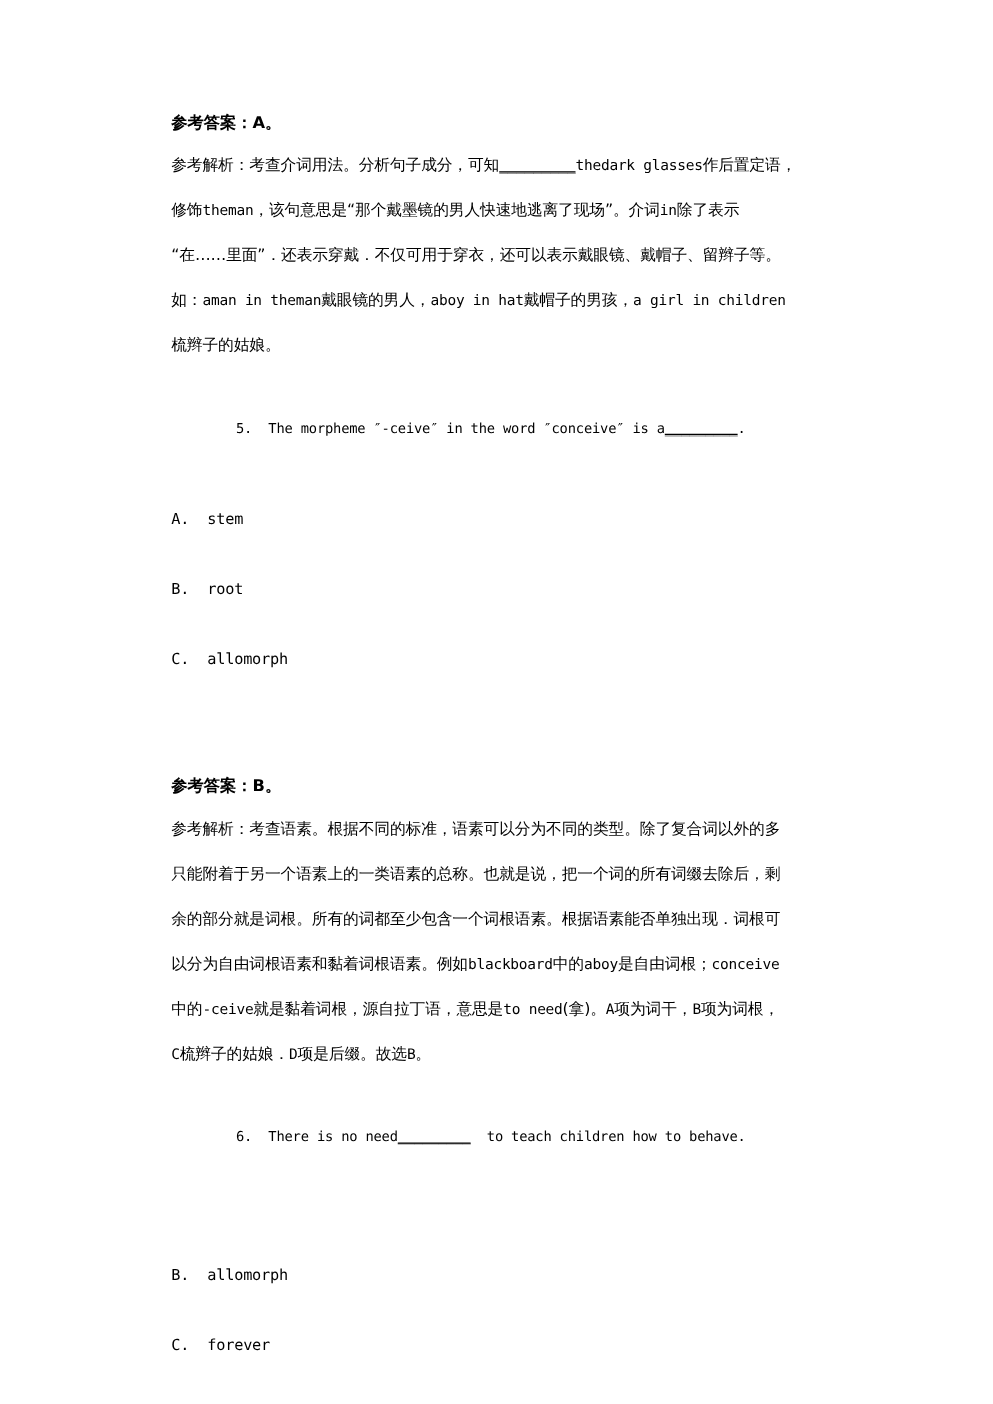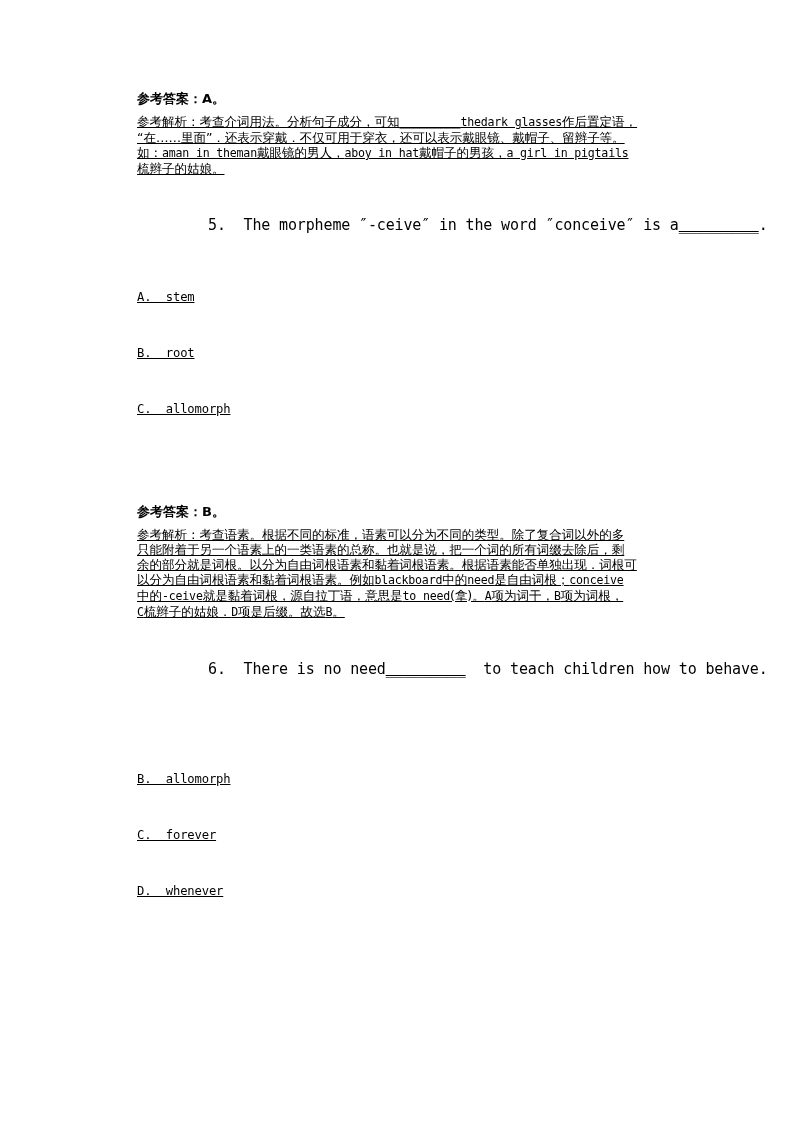--- a/index.html
+++ b/index.html
@@ -40,60 +40,58 @@
     line-height: 22px;
     letter-spacing: 0px;
     margin: 0 0 4px 0;
     white-space: pre;
   }
 
   
   .explain-line {
     font-family: "DejaVu Sans", sans-serif;
     font-size: 12.6px;
-    line-height: 15px;
+    line-height: 36px;
     margin: 0;
     white-space: pre;
     letter-spacing: -0.1px;
-    text-decoration: underline;
   }
 
   
   .mono {
     font-family: "DejaVu Sans Mono", monospace;
     font-size: 11.6px;
     letter-spacing: -0.2px;
   }
 
   
   .blank-inline {
     font-family: "DejaVu Sans Mono", monospace;
     font-size: 11.6px;
     text-decoration: underline;
     letter-spacing: -0.2px;
   }
 
   
   .question-line {
     font-family: "DejaVu Sans Mono", monospace;
-    font-size: 15px;
+    font-size: 11px;
     line-height: 18px;
     margin: 0;
     white-space: pre;
     letter-spacing: -0.15px;
   }
 
   .option-line {
     font-family: "DejaVu Sans Mono", monospace;
     font-size: 12.2px;
     line-height: 18px;
     margin: 0;
     white-space: pre;
     letter-spacing: -0.15px;
-    text-decoration: underline;
   }
 
   .blank-q {
     text-decoration: underline;
   }
 
   
   .gap-question-top { height: 22px; }
   .gap-option { height: 38px; }
   .gap-option-first { height: 36px; }
@@ -103,22 +101,23 @@
 </head>
 <body>
 
 <div class="page">
   <div class="content">
 
     <div>
       <p class="answer-line">参考答案：A。</p>
       <div class="explanation">
         <p class="explain-line"><span>参考解析：考查介词用法。分析句子成分，可知</span><span class="blank-inline">_________</span><span class="mono">thedark glasses</span><span>作后置定语，</span></p>
+        <p class="explain-line"><span>修饰</span><span class="mono">theman</span><span>，该句意思是“那个戴墨镜的男人快速地逃离了现场”。介词</span><span class="mono">in</span><span>除了表示</span></p>
         <p class="explain-line"><span>“在……里面”．还表示穿戴．不仅可用于穿衣，还可以表示戴眼镜、戴帽子、留辫子等。</span></p>
-        <p class="explain-line"><span>如：</span><span class="mono">aman in theman</span><span>戴眼镜的男人，</span><span class="mono">aboy in hat</span><span>戴帽子的男孩，</span><span class="mono">a girl in pigtails</span></p>
+        <p class="explain-line"><span>如：</span><span class="mono">aman in theman</span><span>戴眼镜的男人，</span><span class="mono">aboy in hat</span><span>戴帽子的男孩，</span><span class="mono">a girl in children</span></p>
         <p class="explain-line"><span>梳辫子的姑娘。</span></p>
       </div>
     </div>
 
     <div class="gap-question-top"></div>
 
     <div>
       <p class="question-line">
         <span>5.  The morpheme ″-ceive″ in the word ″conceive″ is a</span><span class="blank-q">_________</span><span>.</span>
       </p>
@@ -132,22 +131,22 @@
       <div class="gap-option"></div>
     </div>
 
     <div class="gap-section"></div>
 
     <div>
       <p class="answer-line">参考答案：B。</p>
       <div class="explanation">
         <p class="explain-line"><span>参考解析：考查语素。根据不同的标准，语素可以分为不同的类型。除了复合词以外的多</span></p>
         <p class="explain-line"><span>只能附着于另一个语素上的一类语素的总称。也就是说，把一个词的所有词缀去除后，剩</span></p>
-        <p class="explain-line"><span>余的部分就是词根。以分为自由词根语素和黏着词根语素。根据语素能否单独出现．词根可</span></p>
-        <p class="explain-line"><span>以分为自由词根语素和黏着词根语素。例如</span><span class="mono">blackboard</span><span>中的</span><span class="mono">need</span><span>是自由词根；</span><span class="mono">conceive</span></p>
+        <p class="explain-line"><span>余的部分就是词根。所有的词都至少包含一个词根语素。根据语素能否单独出现．词根可</span></p>
+        <p class="explain-line"><span>以分为自由词根语素和黏着词根语素。例如</span><span class="mono">blackboard</span><span>中的</span><span class="mono">aboy</span><span>是自由词根；</span><span class="mono">conceive</span></p>
         <p class="explain-line"><span>中的</span><span class="mono">-ceive</span><span>就是黏着词根，源自拉丁语，意思是</span><span class="mono">to need</span><span>(拿)。</span><span class="mono">A</span><span>项为词干，</span><span class="mono">B</span><span>项为词根，</span></p>
         <p class="explain-line"><span class="mono">C</span><span>梳辫子的姑娘．</span><span class="mono">D</span><span>项是后缀。故选</span><span class="mono">B</span><span>。</span></p>
       </div>
     </div>
 
     <div class="gap-q6-top"></div>
 
     <div>
       <p class="question-line">
         <span>6.  There is no need</span><span class="blank-q">_________</span><span>  to teach children how to behave.</span>

